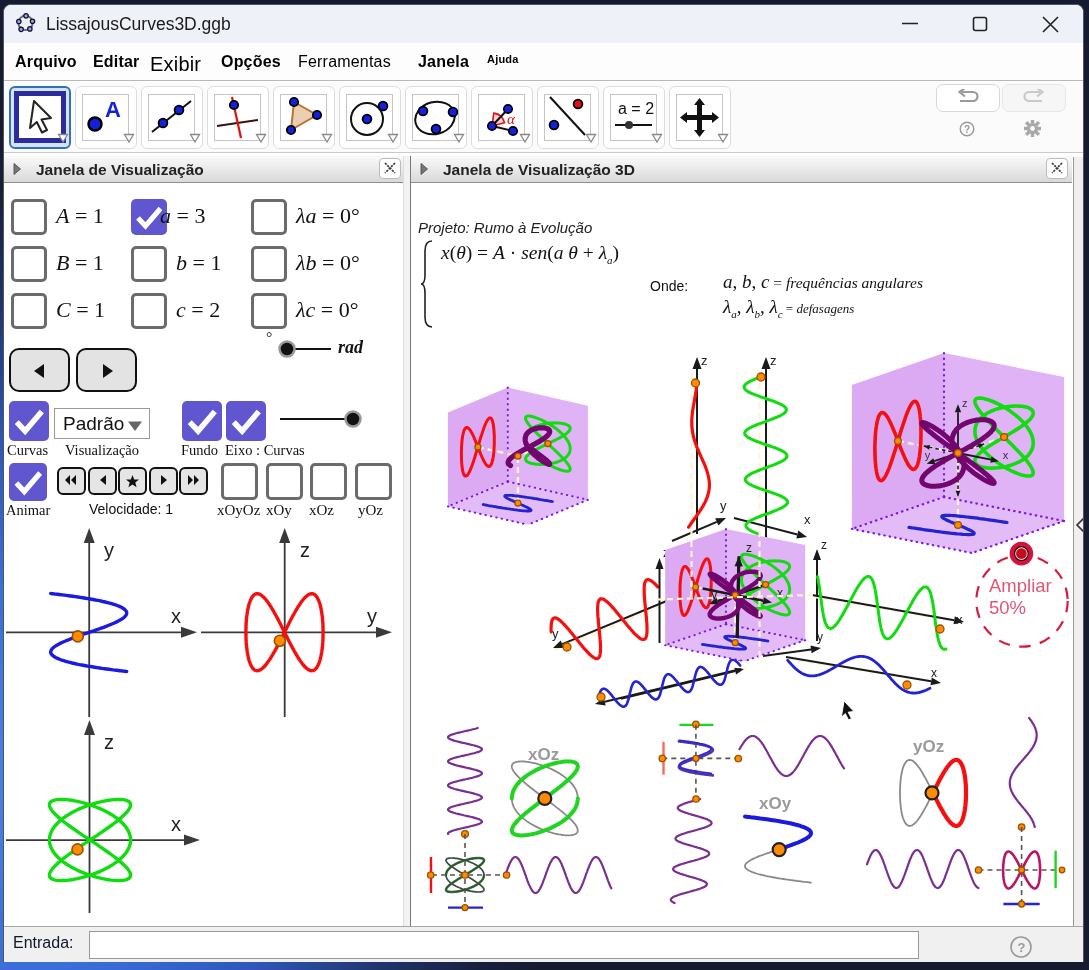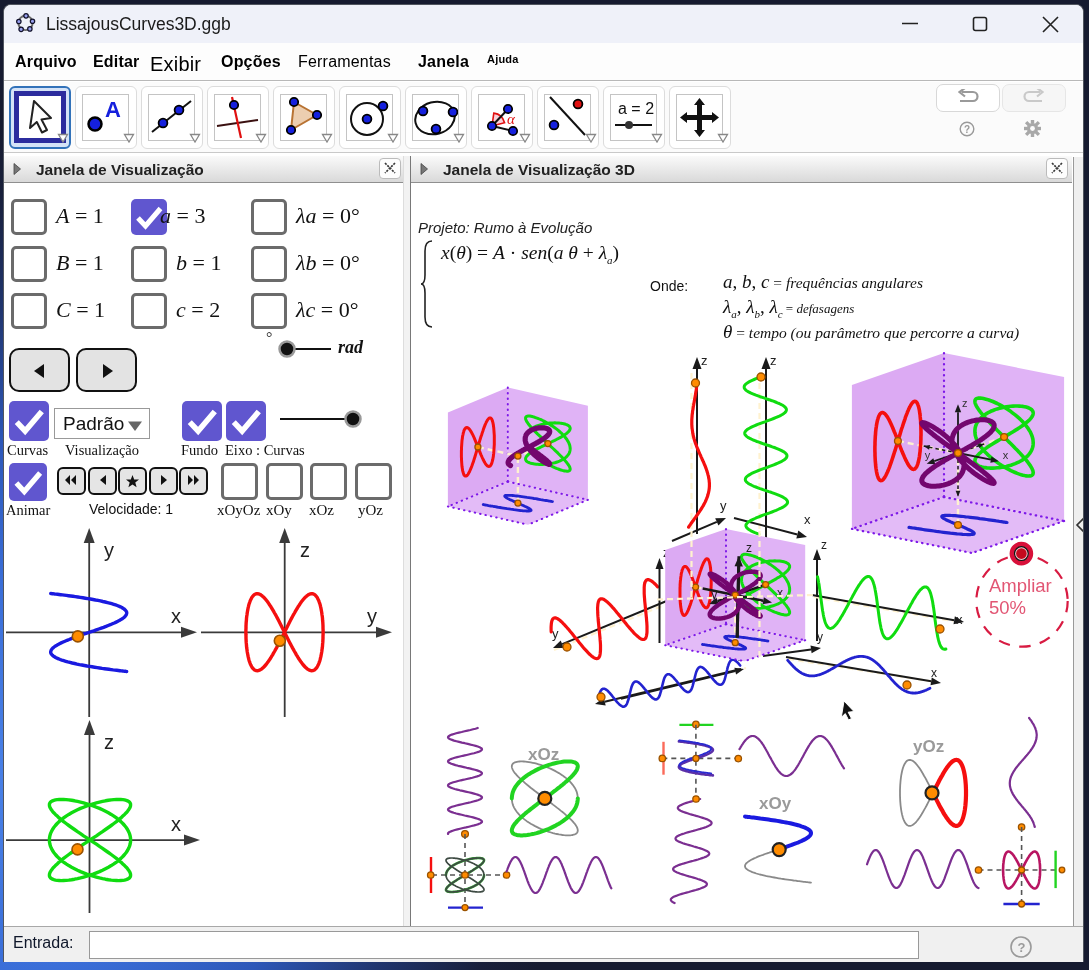--- a/index.html
+++ b/index.html
@@ -315,21 +315,20 @@
       <circle cx="76.5" cy="848.4" r="5.5" fill="#ff8c00" stroke="#9a5200" stroke-width="1.6"></circle>
     </svg>
     <div class="abs" style="left:414px;top:214px;font-size:15px;font-style:italic;color:#222">Projeto: Rumo à Evolução</div>
     <svg class="abs" style="left:415px;top:234px;width:16px;height:90px;" viewBox="0 0 16 90">
 <path d="M13,2 Q6,2 6,12 L6,36 Q6,45 2,45 Q6,45 6,54 L6,78 Q6,88 13,88" fill="none" stroke="#222" stroke-width="1.6"></path>
     </svg>
     <div class="abs serif" style="left:437px;top:237px;font-size:19.5px;color:#111"><i>x</i>(<i>θ</i>) = <i>A</i> · <i>sen</i>(<i>a θ</i> + <i>λ<sub style="font-size:11px">a</sub></i>)</div>
     <div class="abs" style="left:646px;top:273px;font-size:14px;color:#111">Onde:</div>
     <div class="abs serif" style="left:719px;top:266px;font-size:19px;color:#111"><i>a</i>, <i>b</i>, <i>c</i><span style="font-size:15.5px"> = <i>frequências angulares</i></span></div>
     <div class="abs serif" style="left:719px;top:291px;font-size:19px;color:#111"><i>λ<sub style="font-size:11px">a</sub></i>, <i>λ<sub style="font-size:11px">b</sub></i>, <i>λ<sub style="font-size:11px">c</sub></i><span style="font-size:13px"> = <i>defasagens</i></span></div>
-    <div class="abs serif" style="left:719px;top:316px;font-size:19px;color:#111"><i>θ</i><span style="font-size:15.5px"> = <i>tempo (ou parâmetro que percorre a curva)</i></span></div>
     <svg class="abs" style="left:410px;top:179px;width:655px;height:740px;" viewBox="413 183 655 740">
       <line x1="690.5" y1="372.0" x2="690.5" y2="530.0" stroke="#fff2cf" stroke-width="2.2" stroke-linecap="butt" stroke-dasharray="6 4"></line>
       <line x1="696.0" y1="533.0" x2="696.0" y2="368.0" stroke="#1a1a1a" stroke-width="2" stroke-linecap="butt"></line>
       <path d="M696.0,356.0 L700.5,368.0 L691.5,368.0 Z" fill="#1a1a1a"></path>
       <text x="700.0" y="364.0" font-size="13" fill="#222" font-family="Liberation Sans, sans-serif" font-weight="normal" font-style="normal" text-anchor="start">z</text>
       <line x1="671.0" y1="540.0" x2="715.8" y2="520.9" stroke="#1a1a1a" stroke-width="2" stroke-linecap="butt"></line>
       <path d="M725.0,517.0 L717.4,524.6 L714.2,517.2 Z" fill="#1a1a1a"></path>
       <text x="719.0" y="509.0" font-size="13" fill="#222" font-family="Liberation Sans, sans-serif" font-weight="normal" font-style="normal" text-anchor="start">y</text>
       <path d="M696.0,382.0 L695.9,382.7 L695.9,383.4 L695.8,384.2 L695.7,384.9 L695.6,385.6 L695.5,386.3 L695.5,387.0 L695.4,387.8 L695.3,388.5 L695.2,389.2 L695.1,389.9 L694.9,390.6 L694.8,391.4 L694.7,392.1 L694.6,392.8 L694.5,393.5 L694.4,394.3 L694.2,395.0 L694.1,395.7 L694.0,396.4 L693.8,397.1 L693.7,397.9 L693.6,398.6 L693.5,399.3 L693.3,400.0 L693.2,400.7 L693.1,401.5 L692.9,402.2 L692.8,402.9 L692.7,403.6 L692.6,404.3 L692.4,405.1 L692.3,405.8 L692.2,406.5 L692.1,407.2 L692.0,407.9 L691.9,408.7 L691.7,409.4 L691.6,410.1 L691.5,410.8 L691.5,411.6 L691.4,412.3 L691.3,413.0 L691.2,413.7 L691.1,414.4 L691.1,415.2 L691.0,415.9 L691.0,416.6 L690.9,417.3 L690.9,418.0 L690.8,418.8 L690.8,419.5 L690.8,420.2 L690.8,420.9 L690.8,421.6 L690.8,422.4 L690.8,423.1 L690.8,423.8 L690.9,424.5 L690.9,425.2 L691.0,426.0 L691.0,426.7 L691.1,427.4 L691.2,428.1 L691.3,428.8 L691.4,429.6 L691.5,430.3 L691.6,431.0 L691.7,431.7 L691.8,432.4 L692.0,433.2 L692.1,433.9 L692.3,434.6 L692.4,435.3 L692.6,436.0 L692.8,436.7 L693.0,437.5 L693.2,438.2 L693.4,438.9 L693.6,439.6 L693.8,440.3 L694.1,441.1 L694.3,441.8 L694.6,442.5 L694.8,443.2 L695.1,443.9 L695.4,444.6 L695.6,445.4 L695.9,446.1 L696.2,446.8 L696.5,447.5 L696.8,448.2 L697.1,449.0 L697.4,449.7 L697.7,450.4 L698.0,451.1 L698.3,451.8 L698.6,452.5 L698.9,453.3 L699.3,454.0 L699.6,454.7 L699.9,455.4 L700.2,456.1 L700.6,456.9 L700.9,457.6 L701.2,458.3 L701.5,459.0 L701.8,459.7 L702.2,460.4 L702.5,461.2 L702.8,461.9 L703.1,462.6 L703.4,463.3 L703.7,464.0 L704.0,464.7 L704.3,465.5 L704.6,466.2 L704.8,466.9 L705.1,467.6 L705.4,468.3 L705.6,469.1 L705.9,469.8 L706.1,470.5 L706.3,471.2 L706.5,471.9 L706.7,472.6 L706.9,473.4 L707.1,474.1 L707.3,474.8 L707.5,475.5 L707.6,476.2 L707.7,477.0 L707.9,477.7 L708.0,478.4 L708.1,479.1 L708.2,479.8 L708.2,480.6 L708.3,481.3 L708.4,482.0 L708.4,482.7 L708.4,483.4 L708.4,484.2 L708.4,484.9 L708.4,485.6 L708.3,486.3 L708.3,487.0 L708.2,487.8 L708.1,488.5 L708.0,489.2 L707.9,489.9 L707.7,490.6 L707.6,491.4 L707.4,492.1 L707.2,492.8 L707.0,493.5 L706.8,494.3 L706.6,495.0 L706.4,495.7 L706.1,496.4 L705.8,497.1 L705.5,497.9 L705.2,498.6 L704.9,499.3 L704.6,500.0 L704.3,500.7 L703.9,501.5 L703.5,502.2 L703.2,502.9 L702.8,503.6 L702.4,504.4 L702.0,505.1 L701.5,505.8 L701.1,506.5 L700.7,507.3 L700.2,508.0 L699.7,508.7 L699.3,509.4 L698.8,510.1 L698.3,510.9 L697.8,511.6 L697.3,512.3 L696.8,513.0 L696.3,513.8 L695.8,514.5 L695.3,515.2 L694.8,515.9 L694.2,516.7 L693.7,517.4 L693.2,518.1 L692.7,518.8 L692.2,519.6 L691.6,520.3 L691.1,521.0 L690.6,521.7 L690.1,522.4 L689.6,523.2 L689.1,523.9 L688.6,524.6 L688.1,525.3 L687.6,526.1" stroke="#f50f0f" stroke-width="3.2" fill="none" stroke-linecap="round" stroke-linejoin="round"></path>
       <circle cx="694.5" cy="382.0" r="4" fill="#ff8c00" stroke="#9a5200" stroke-width="1.3"></circle>

